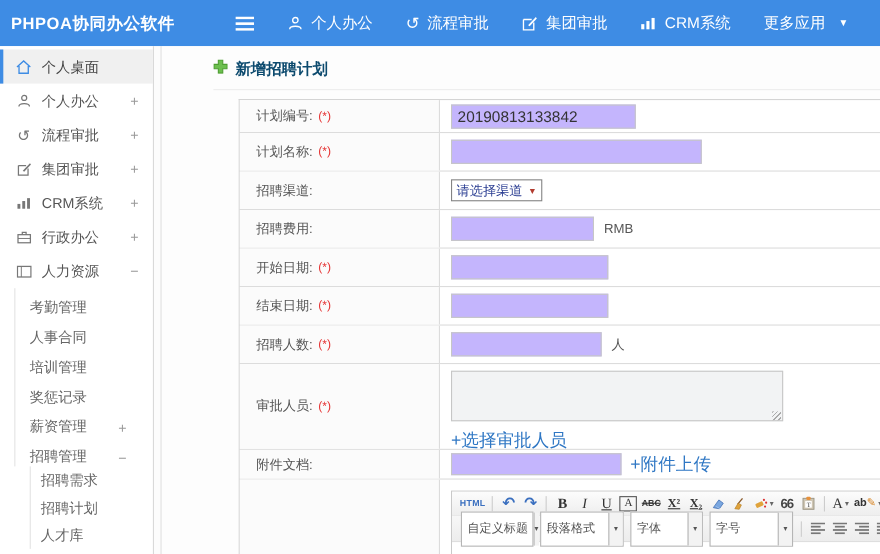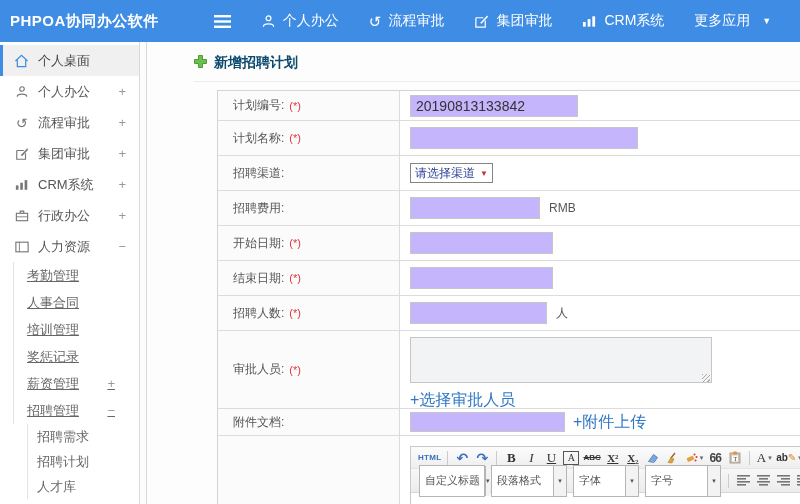--- a/index.html
+++ b/index.html
@@ -22,21 +22,21 @@
   .main { flex:1; position:relative; background:#fdfdfd; }
 
   
   .s-item { height:31px; display:flex; align-items:center; padding-left:10px; font-size:13px;
     color:#555; cursor:pointer; border-left:3px solid transparent; }
   .s-item.active { background:#f0f0f0; border-left:3px solid #3e8ce4; color:#444; }
   .s-ic { width:17px; display:flex; justify-content:center; margin-right:8px; color:#777; font-size:14px; }
   .s-item.active .s-ic { color:#3e8ce4; }
   .s-tg { margin-left:auto; margin-right:13px; color:#999; font-size:13px; font-weight:300; }
   .childwrap { margin-left:13px; border-left:1px solid #e3e3e3; }
-  .c-item { height:27px; display:flex; align-items:center; padding-left:13px; font-size:13px; color:#666; cursor:pointer;text-decoration:underline; }
+  .c-item { height:27px; display:flex; align-items:flex-end; padding-left:13px; font-size:13px; color:#666; cursor:pointer; }
   .c-item .s-tg { margin-right:24px; }
   .subwrap { margin-left:27px; border-left:1px solid #e3e3e3; }
   .sub-item { height:25px; display:flex; align-items:center; padding-left:9px; font-size:13px; color:#666; cursor:pointer; }
 
   
   .header { margin:12px 0 0 47px; padding-bottom:9px; border-bottom:1px solid #ededed;
     display:flex; align-items:center; }
   .title { font-size:14px; font-weight:bold; color:#0c4a6e; margin-left:7px; }
 
   

